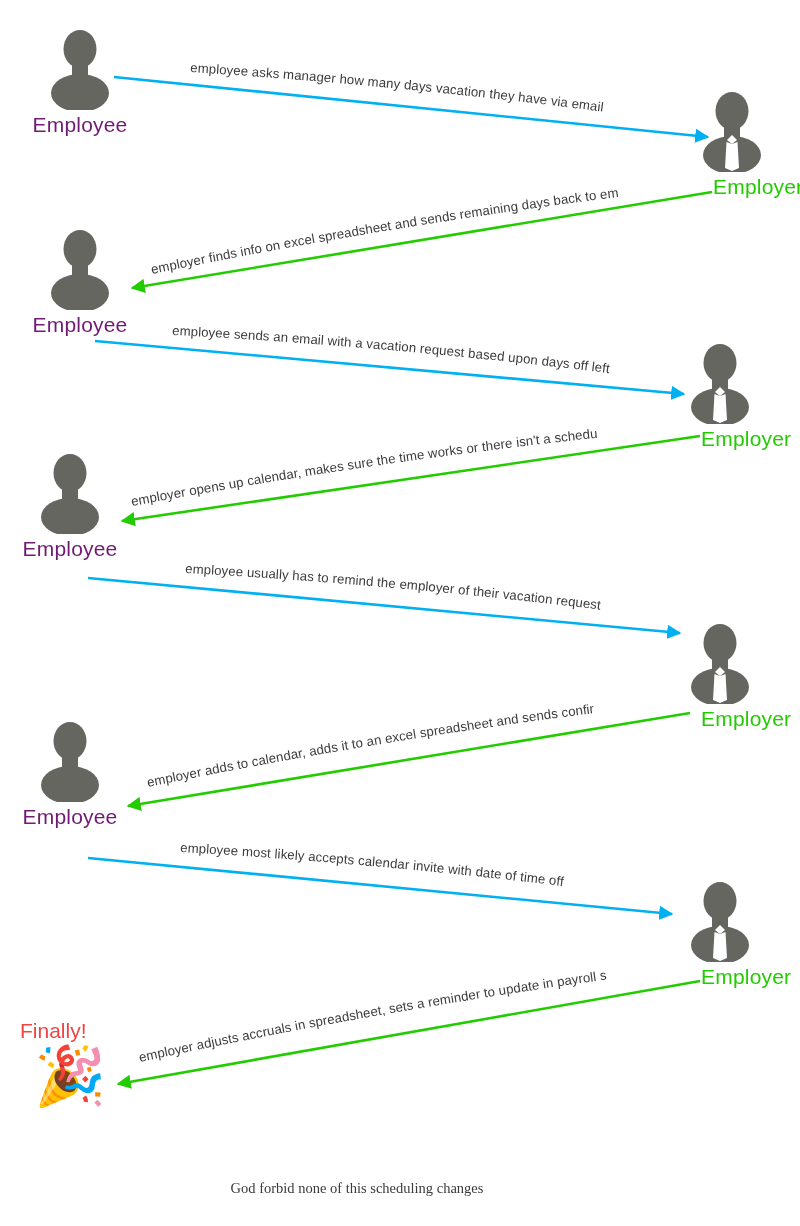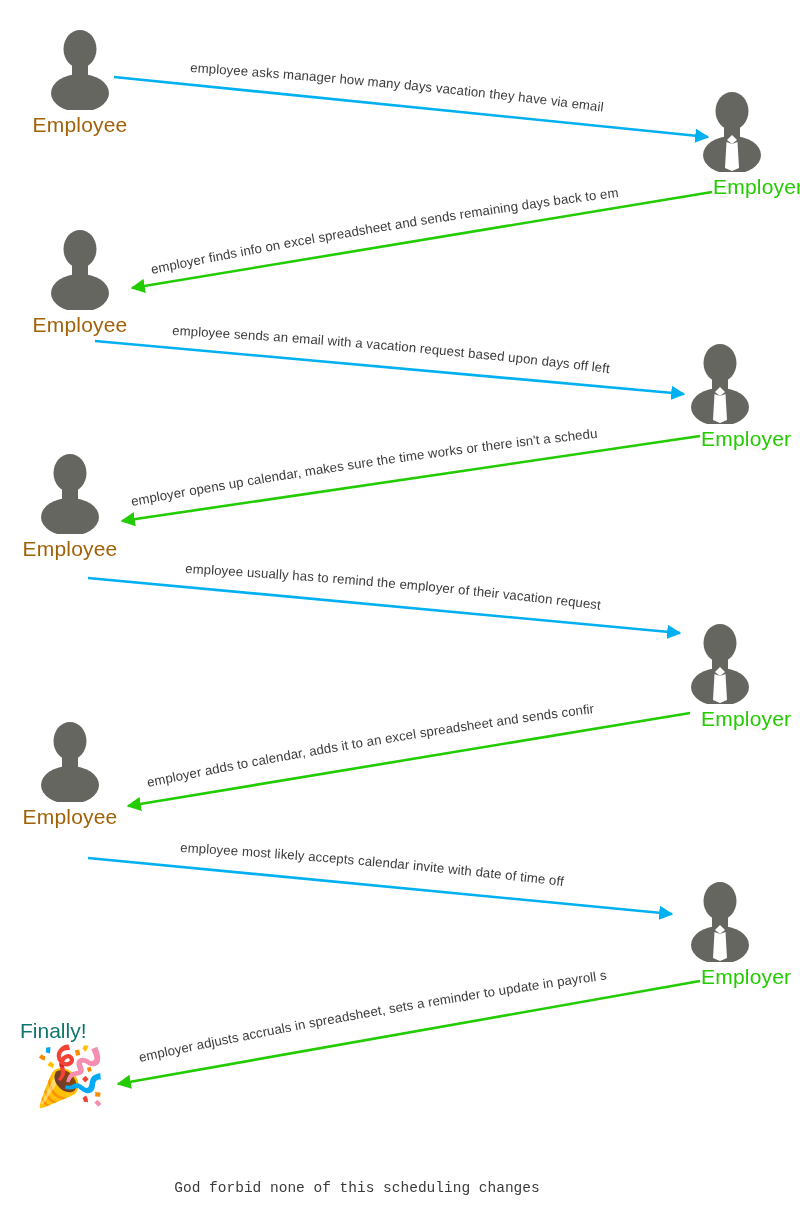--- a/index.html
+++ b/index.html
@@ -38,50 +38,50 @@
   }
   .actor-label {
     display: block;
     font-family: "Liberation Sans", sans-serif;
     font-size: 21px;
     line-height: 25px;
     letter-spacing: 0.2px;
     margin-top: 2px;
     white-space: nowrap;
   }
-  .actor-employee .actor-label { color: #a16207; }
+  .actor-employee .actor-label { color: #701a75; }
   .actor-employer .actor-label { color: #22cc00; margin-left: 41px; }
 
   .finale {
     position: absolute;
     width: 150px;
     text-align: left;
   }
   .finale-label {
     display: block;
     font-family: "Liberation Sans", sans-serif;
     font-size: 21px;
     line-height: 25px;
-    color: #0f766e;
+    color: #ef4444;
     white-space: nowrap;
   }
   .finale-emoji {
     display: block;
     font-size: 58px;
     line-height: 62px;
     margin-top: 2px;
     margin-left: 14px;
   }
   .caption {
     position: absolute;
     left: 0;
     top: 1180px;
     width: 714px;
     text-align: center;
-    font-family: Liberation Mono, monospace;
+    font-family: Liberation Serif, serif;
     font-size: 14.5px;
     color: #3b3b3b;
   }
   .edge-text {
     font-family: "Liberation Sans", sans-serif;
     font-size: 13.2px;
     fill: #3c3c3c;
     letter-spacing: 0.1px;
   }
 </style>

